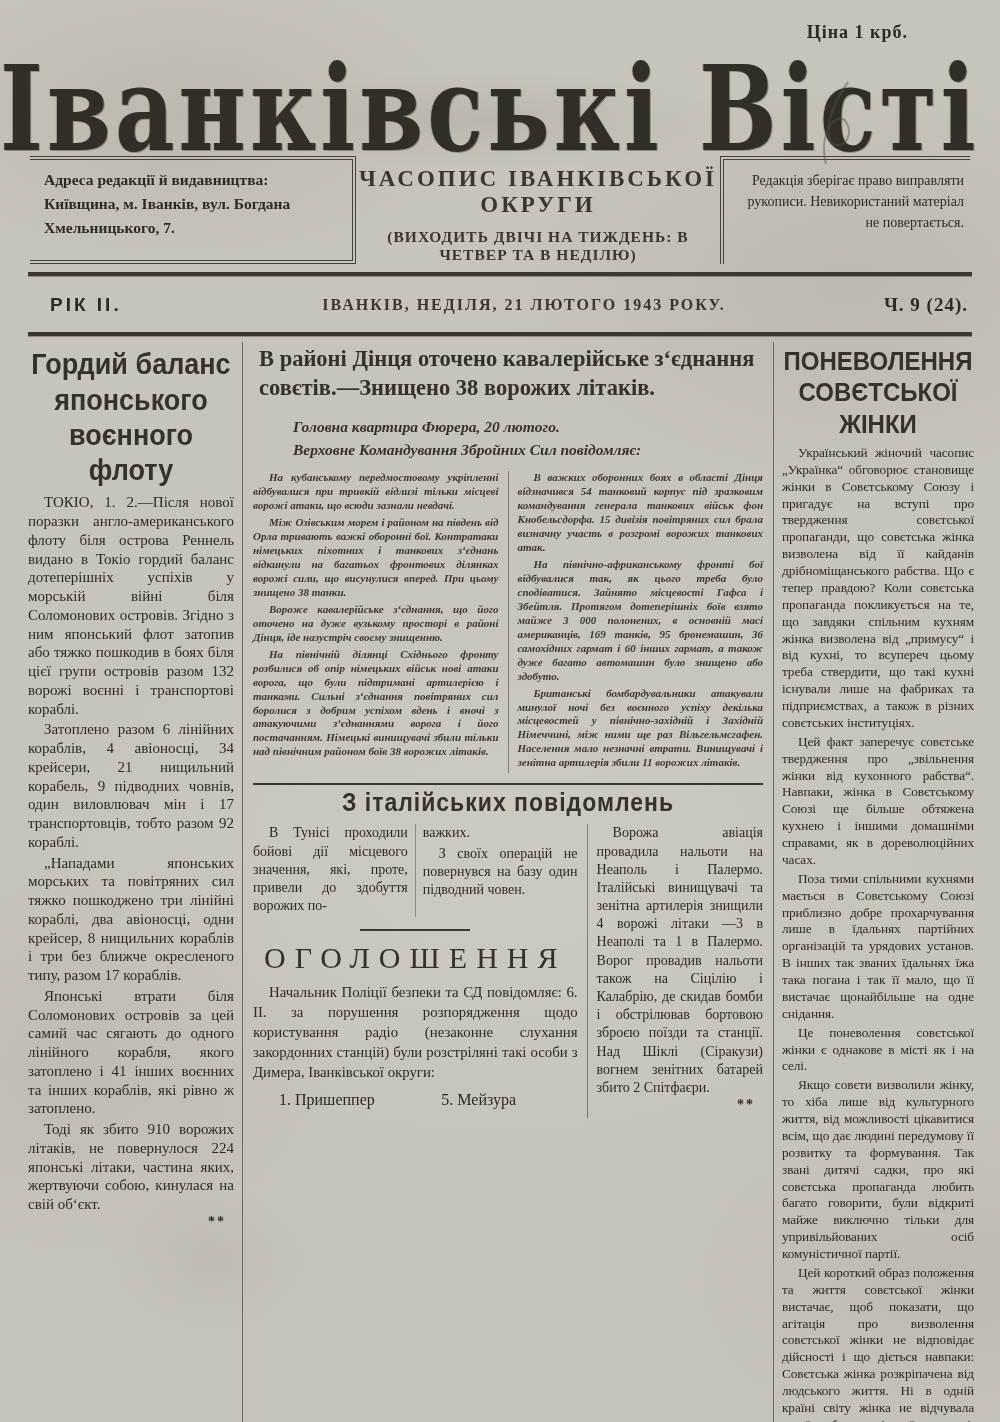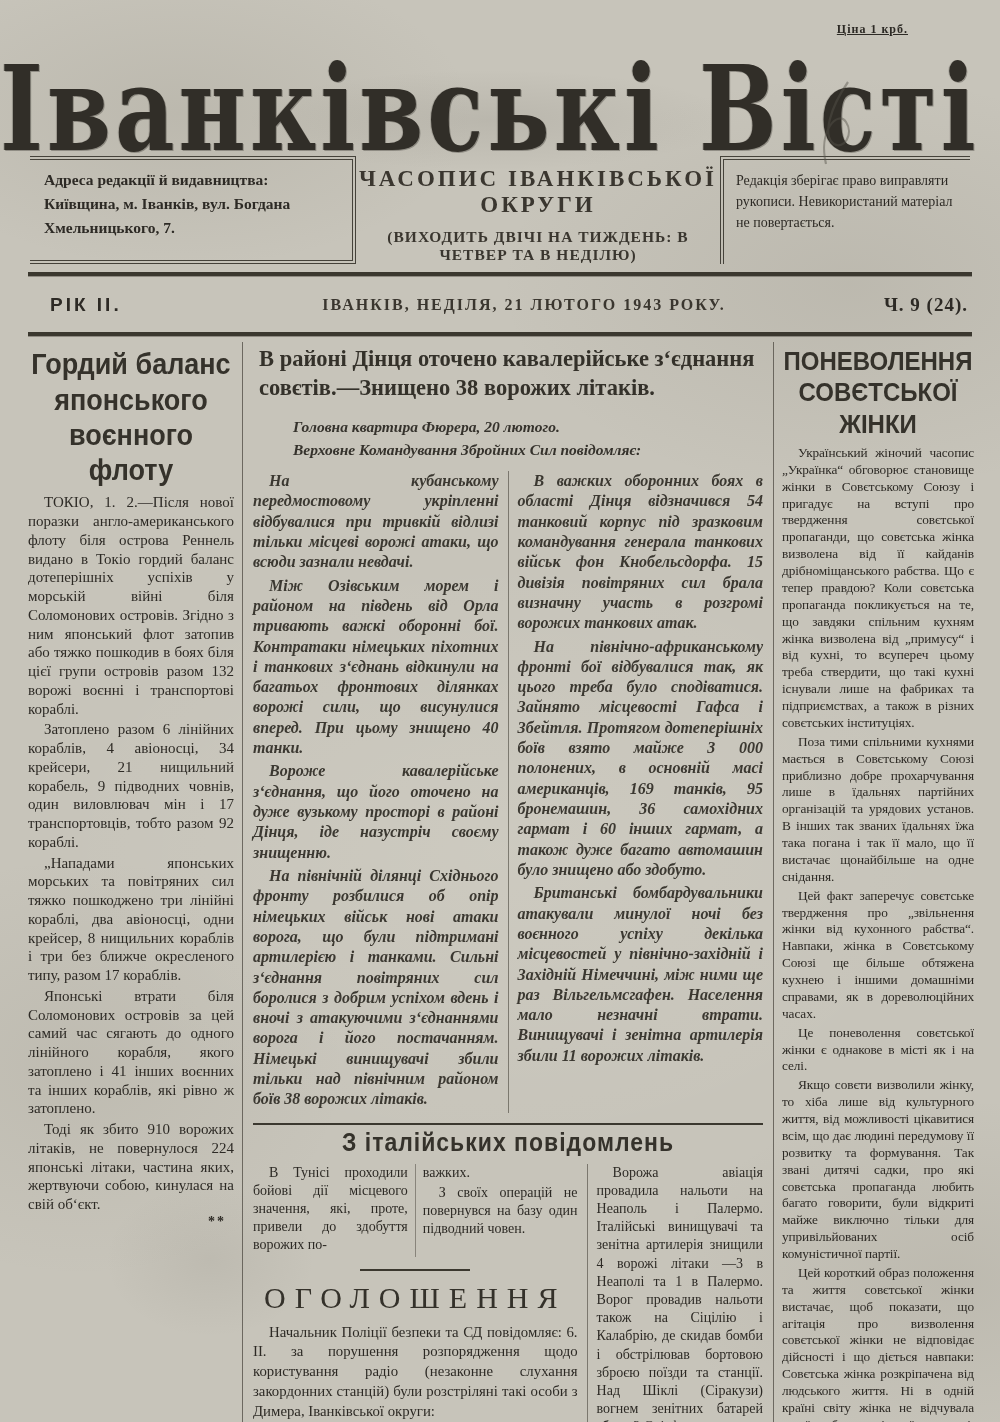--- a/index.html
+++ b/index.html
@@ -15,42 +15,42 @@
     color:#2d2a25; overflow:hidden;
     font-family:"Liberation Serif", serif;
   }
   .stain { position:absolute; pointer-events:none; }
   .stain.s1 { left:140px; top:60px; width:700px; height:120px;
     background:radial-gradient(ellipse 50% 60% at 50% 50%, rgba(70,66,58,.10), transparent 70%); }
   .stain.s2 { left:60px; top:1150px; width:300px; height:220px;
     background:radial-gradient(ellipse 50% 50% at 50% 50%, rgba(80,76,66,.08), transparent 70%); }
 
   
-  .price { position:absolute; top:22px; right:92px; font-size:12px; font-weight:bold; letter-spacing:1px;text-decoration:underline; }
+  .price { position:absolute; top:22px; right:92px; font-size:18px; font-weight:bold; letter-spacing:1px; }
   .masthead { margin:0; padding-top:50px; text-align:left; }
   .masthead-inner {
     display:inline-block; font-family:"DejaVu Serif", serif; font-weight:bold;
     font-size:92px; letter-spacing:4px; line-height:1;
     transform:scaleY(1.28); transform-origin:top center;
     color:#312e28; text-shadow:1px 1px 0 rgba(49,46,40,.35), -1px 0 0 rgba(49,46,40,.18);
     filter:blur(.3px);
   }
   .hand-mark { position:absolute; top:78px; right:130px; opacity:.45; }
 
   .header-info { display:flex; align-items:stretch; margin:14px 30px 0 30px; }
   .address-box {
     width:298px; padding:8px 10px 10px 14px; font-size:15.5px; font-weight:bold; line-height:1.55;
     border-top:4px double #45423a; border-bottom:4px double #45423a; border-right:4px double #45423a;
   }
   .subtitle-block { flex:1; text-align:center; padding-top:10px; }
   .subtitle-main { font-size:23px; letter-spacing:3px; font-weight:bold; color:#3a362f; }
   .subtitle-sub { font-size:15.5px; letter-spacing:1px; font-weight:bold; margin-top:10px; color:#3a362f; }
   .editorial-box {
     width:228px; padding:10px 6px 8px 12px; font-size:14px; line-height:1.5;
-    border-top:4px double #45423a; border-left:4px double #45423a;
+    border-top:4px double #45423a; border-left:4px double #45423a;text-align:right;
   }
   .hrule { height:4px; background:#3b382f; margin:8px 28px 0 28px; box-shadow:0 1px 0 rgba(59,56,47,.4); }
   .date-row { display:flex; align-items:center; margin:12px 28px; padding:6px 4px 4px 4px; }
   .year-label { width:260px; font-family:"Liberation Sans", sans-serif; font-weight:bold; font-size:19px; letter-spacing:3px; padding-left:18px; }
   .dateline-center { flex:1; text-align:center; font-size:16px; font-weight:bold; letter-spacing:2px; color:#3a362f; }
   .issue-no { width:230px; text-align:right; font-size:19px; font-weight:bold; letter-spacing:1px; }
 
   
   .body-row { display:flex; margin:6px 26px 0 26px; height:1118px; overflow:hidden; }
   .col { overflow:hidden; }
@@ -67,21 +67,21 @@
     margin:2px 0 18px 0; color:#35322b; }
   .col-left p { font-size:15px; line-height:1.25; margin-bottom:2px; }
 
   
   .main-headline { font-family:"Liberation Serif", serif; font-weight:bold; font-size:44px;
     line-height:1.12; text-align:center; margin:4px 0 8px 0; color:#34312a; }
   .main-subhead { font-size:22.5px; font-weight:bold; text-align:left; line-height:1.3; margin:2px 6px 12px 6px; color:#34312a; }
   .datelines { font-style:italic; font-weight:bold; font-size:15.5px; margin-left:40px; line-height:1.5; color:#35322c; }
   .main-cols { display:flex; margin-top:10px; }
   .main-col { width:50%; font-style:italic; font-weight:bold; color:#3b3831; }
-  .main-col p { font-size:16px; line-height:1.27; margin-bottom:3px; }
+  .main-col p { font-size:11px; line-height:1.27; margin-bottom:3px; }
   .main-col.first { padding-right:9px; border-right:1px solid rgba(60,56,47,.55); }
   .main-col.second{ padding-left:9px; }
 
   .center-rule { height:2px; background:#3b382f; margin:10px 0 4px 0; }
 
   
   .italian-title { font-family:"Liberation Sans", sans-serif; font-weight:bold; font-size:23px;
     text-align:center; letter-spacing:1px; transform:scaleY(1.1); margin:4px 0 8px 0; color:#35322b; }
   .lower-center { display:flex; }
   .lower-left { flex:1.95; padding-right:9px; border-right:1px solid rgba(60,56,47,.55); }
@@ -153,21 +153,21 @@
     <div class="col col-center">
       <div>
         <div class="main-subhead">В районі Дінця оточено кавалерійське з‘єднання совєтів.—Знищено 38 ворожих літаків.</div>
         <div class="datelines">
           <div>Головна квартира Фюрера, 20 лютого.</div>
           <div>Верховне Командування Збройних Сил повідомляє:</div>
         </div>
         <div class="main-cols">
           <div class="main-col first">
             <p>На кубанському передмостовому укріпленні відбувалися при тривкій відлизі тільки місцеві ворожі атаки, що всюди зазнали невдачі.</p>
-            <p>Між Озівським морем і районом на південь від Орла тривають важкі оборонні бої. Контратаки німецьких піхотних і танкових з‘єднань відкинули на багатьох фронтових ділянках ворожі сили, що висунулися вперед. При цьому знищено 40 танки.</p>
+            <p>Між Озівським морем і районом на південь від Орла тривають важкі оборонні бої. Контратаки німецьких піхотних і танкових з‘єднань відкинули на багатьох фронтових ділянках ворожі сили, що висунулися вперед. При цьому знищено 38 танки.</p>
             <p>Вороже кавалерійське з‘єднання, що його оточено на дуже вузькому просторі в районі Дінця, іде назустріч своєму знищенню.</p>
             <p>На північній ділянці Східнього фронту розбилися об опір німецьких військ нові атаки ворога, що були підтримані артилерією і танками. Сильні з‘єднання повітряних сил боролися з добрим успіхом вдень і вночі з атакуючими з‘єднаннями ворога і його постачанням. Німецькі винищувачі збили тільки над північним районом боїв 38 ворожих літаків.</p>
           </div>
           <div class="main-col second">
             <p>В важких оборонних боях в області Дінця відзначився 54 танковий корпус під зразковим командування генерала танкових військ фон Кнобельсдорфа. 15 дивізія повітряних сил брала визначну участь в розгромі ворожих танкових атак.</p>
             <p>На північно-африканському фронті бої відбувалися так, як цього треба було сподіватися. Зайнято місцевості Гафса і Збейтля. Протягом дотеперішніх боїв взято майже 3 000 полонених, в основній масі американців, 169 танків, 95 бронемашин, 36 самохідних гармат і 60 інших гармат, а також дуже багато автомашин було знищено або здобуто.</p>
             <p>Британські бомбардувальники атакували минулої ночі без воєнного успіху декілька місцевостей у північно-західній і Західній Німеччині, між ними ще раз Вільгельмсгафен. Населення мало незначні втрати. Винищувачі і зенітна артилерія збили 11 ворожих літаків.</p>
           </div>
         </div>
       </div>
@@ -210,21 +210,21 @@
           <p>Ворожа авіація провадила нальоти на Неаполь і Палермо. Італійські винищувачі та зенітна артилерія знищили 4 ворожі літаки —3 в Неаполі та 1 в Палермо. Ворог провадив нальоти також на Сіцілію і Калабрію, де скидав бомби і обстрілював бортовою зброєю поїзди та станції. Над Шіклі (Сіракузи) вогнем зенітних батарей збито 2 Спітфаєри.</p>
           <div class="endmark">**</div>
 
         </div>
       </div>
     </div>
 
     <div class="col col-right">
       <div class="right-title">ПОНЕВОЛЕННЯ СОВЄТСЬКОЇ ЖІНКИ</div>
       <p>Український жіночий часопис „Українка“ обговорює становище жінки в Совєтському Союзу і пригадує на вступі про твердження совєтської пропаганди, що совєтська жінка визволена від її кайданів дрібноміщанського рабства. Що є тепер правдою? Коли совєтська пропаганда покликується на те, що завдяки спільним кухням жінка визволена від „примусу“ і від кухні, то всупереч цьому треба ствердити, що такі кухні існували лише на фабриках та підприємствах, а також в різних совєтських інституціях.</p>
+      <p>Цей факт заперечує совєтське твердження про „звільнення жінки від кухонного рабства“. Навпаки, жінка в Совєтському Союзі ще більше обтяжена кухнею і іншими домашніми справами, як в дореволюційних часах.</p>
       <p>Поза тими спільними кухнями мається в Совєтському Союзі приблизно добре прохарчування лише в їдальнях партійних організацій та урядових установ. В інших так званих їдальнях їжа така погана і так її мало, що її вистачає щонайбільше на одне снідання.</p>
-      <p>Цей факт заперечує совєтське твердження про „звільнення жінки від кухонного рабства“. Навпаки, жінка в Совєтському Союзі ще більше обтяжена кухнею і іншими домашніми справами, як в дореволюційних часах.</p>
       <p>Це поневолення совєтської жінки є однакове в місті як і на селі.</p>
       <p>Якщо совєти визволили жінку, то хіба лише від культурного життя, від можливості цікавитися всім, що дає людині передумову її розвитку та формування. Так звані дитячі садки, про які совєтська пропаганда любить багато говорити, були відкриті майже виключно тільки для упривільйованих осіб комуністичної партії.</p>
       <p>Цей короткий образ положення та життя совєтської жінки вистачає, щоб показати, що агітація про визволення совєтської жінки не відповідає дійсності і що діється навпаки: Совєтська жінка розкріпачена від людського життя. Ні в одній країні світу жінка не відчувала такої безпросвітньої неволі, такого дійсно рабського поневолення, занедбаності особистого життя, постійної пригніченості, як жінка Совєтського Союзу.</p>
 
     </div>
   </div>
 </div>
 
 </body></html>

